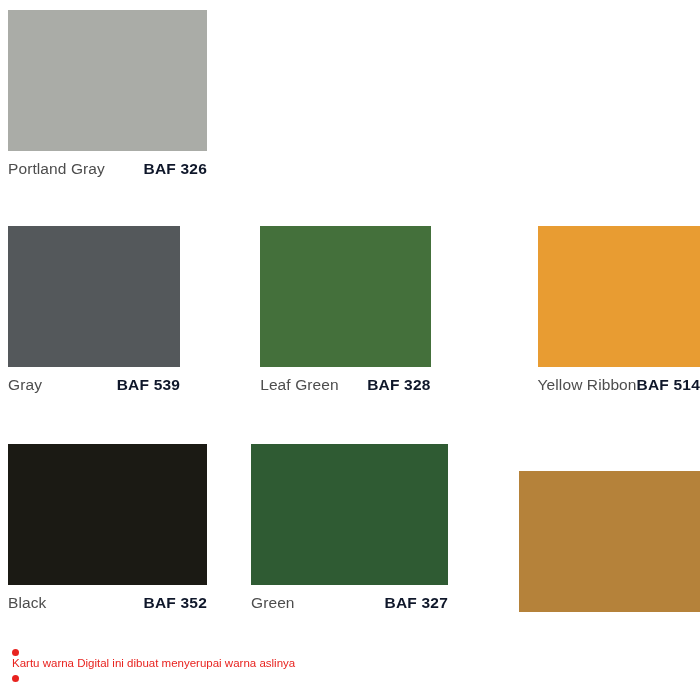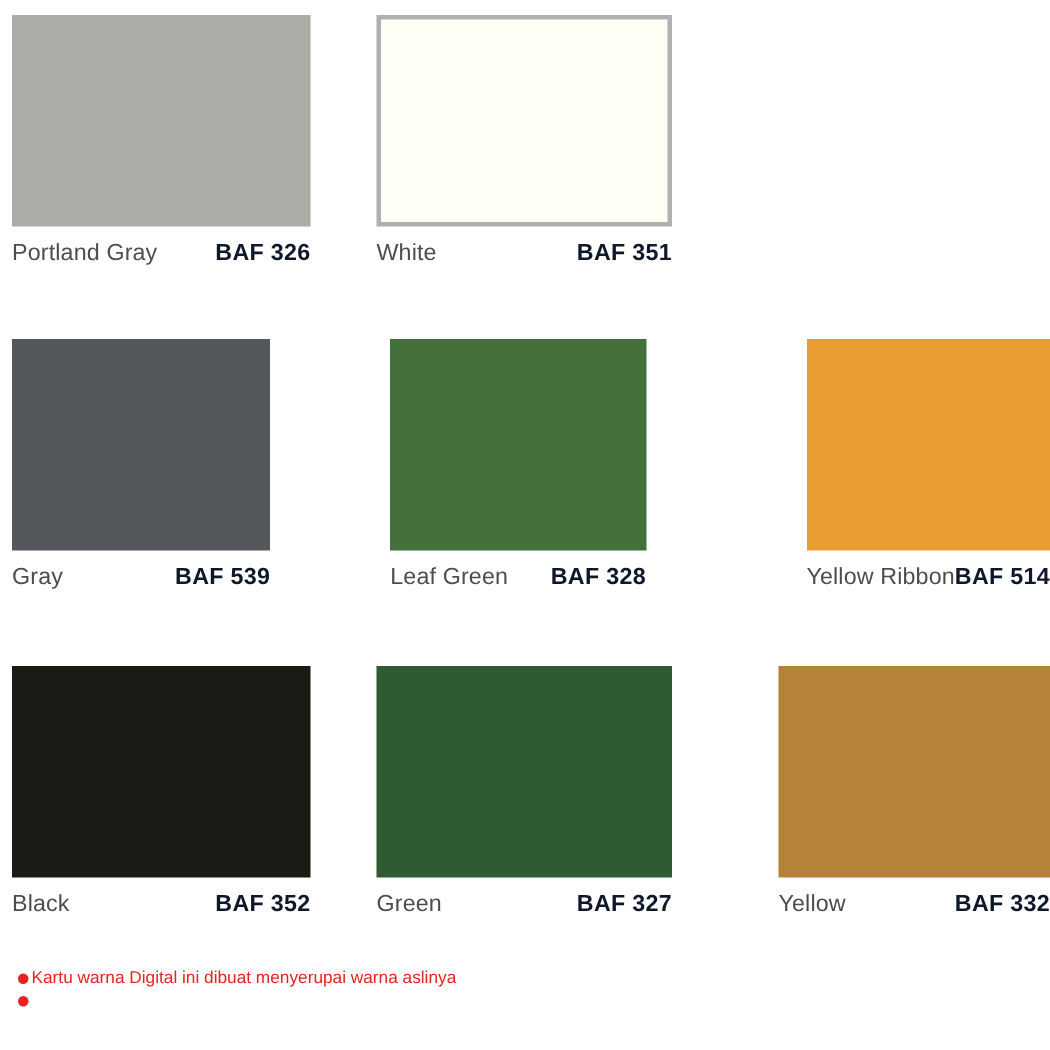--- a/index.html
+++ b/index.html
@@ -95,20 +95,21 @@
   }
 
   .disclaimer-line {
     display: flex;
     align-items: flex-start;
     font-size: 11.5px;
     color: #e8231f;
     line-height: 15px;
     white-space: nowrap;
     font-family: "Liberation Sans", sans-serif;
+    flex-direction: column;
   }
 
   .bullet-dot {
     display: inline-block;
     width: 7px;
     height: 7px;
     min-width: 7px;
     border-radius: 50%;
     background: #e8231f;
     margin-top: 4px;
@@ -124,27 +125,20 @@
 
     <div class="swatch-row row-1">
       <div class="swatch-cell col-1">
         <div class="chip" style="background:#aaaca7;"></div>
         <div class="caption">
           <span class="name">Portland Gray</span>
           <span class="code">BAF 326</span>
         </div>
       </div>
 
-      <div class="swatch-cell col-2">
-        <div class="chip bordered" style="background:#fffff5; border-color:#b0b0b0;"></div>
-        <div class="caption">
-          <span class="name">White</span>
-          <span class="code">BAF 351</span>
-        </div>
-      </div>
 
       <div class="swatch-cell col-3"></div>
     </div>
 
     <div class="swatch-row row-2">
       <div class="swatch-cell col-1">
         <div class="chip" style="background:#54585b;"></div>
         <div class="caption">
           <span class="name">Gray</span>
           <span class="code">BAF 539</span>
@@ -180,24 +174,20 @@
       <div class="swatch-cell col-2">
         <div class="chip" style="background:#2f5b33;"></div>
         <div class="caption">
           <span class="name">Green</span>
           <span class="code">BAF 327</span>
         </div>
       </div>
 
       <div class="swatch-cell col-3">
         <div class="chip" style="background:#b5823a;"></div>
-        <div class="caption">
-          <span class="name">Yellow</span>
-          <span class="code">BAF 332</span>
-        </div>
       </div>
     </div>
 
   </div>
 
   <div class="disclaimer">
     <div class="disclaimer-line">
       <span class="bullet-dot"></span>
       <span>Kartu warna Digital ini dibuat menyerupai warna aslinya</span>
     </div>

